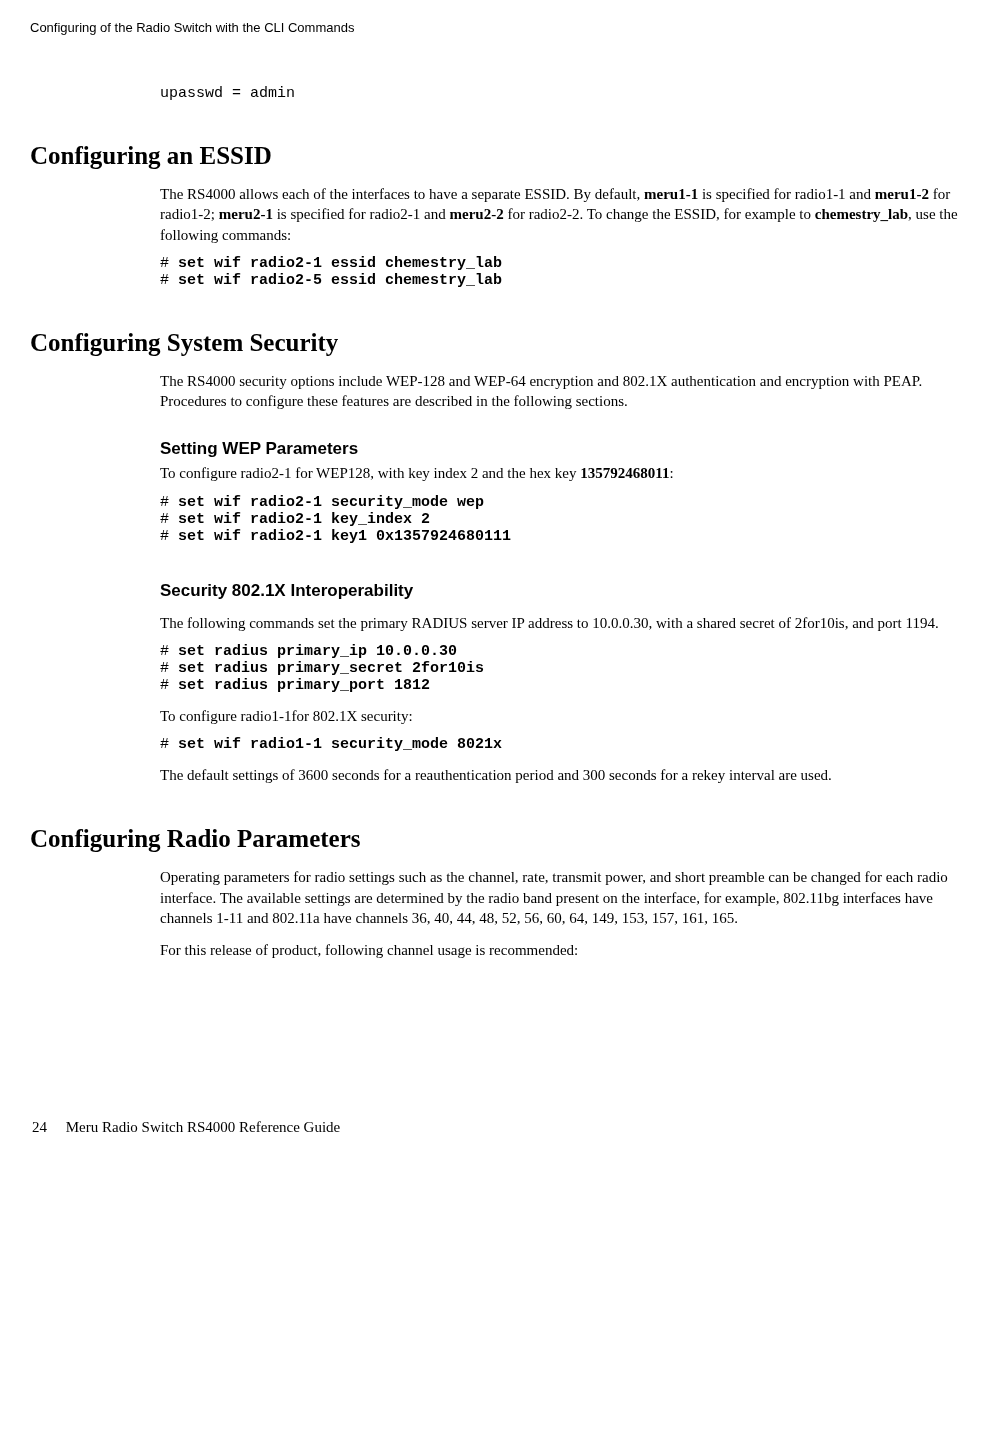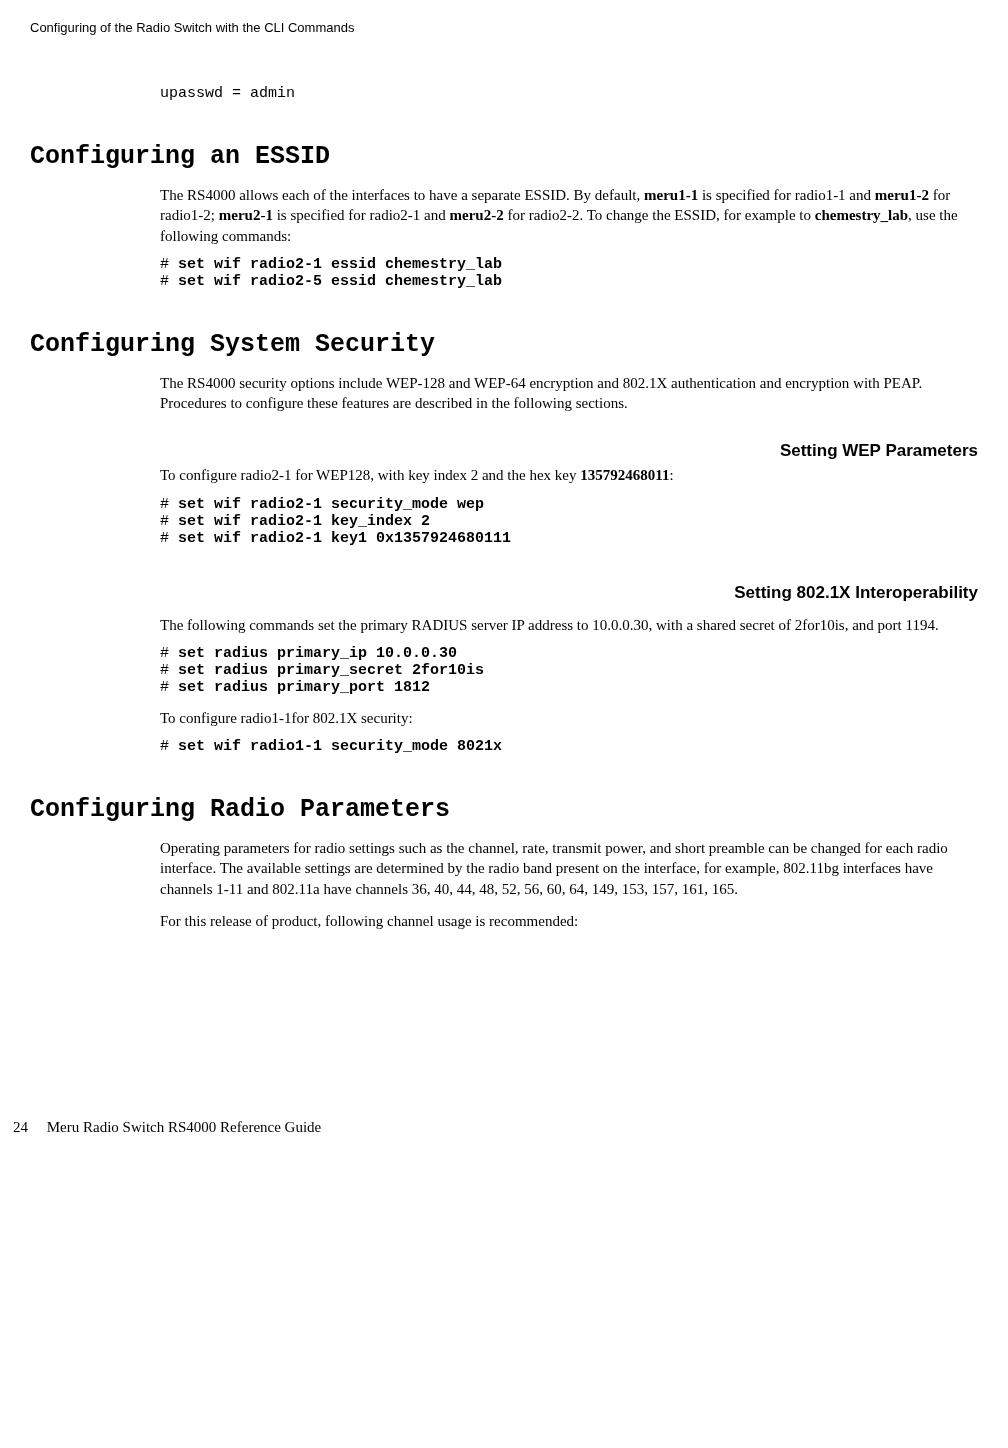--- a/index.html
+++ b/index.html
@@ -29,51 +29,50 @@
   .code-bold {
     font-family: "Courier New", Courier, monospace;
     font-size: 15px;
     font-weight: bold;
     white-space: pre;
   }
   .indent-body {
     margin-left: 130px;
   }
   h1.section {
-    font-family: Liberation Mono, monospace;
+    font-family: Liberation Serif, serif;
     font-size: 25px;
     font-weight: bold;
     margin-top: 40px;
     margin-bottom: 14px;
   }
   h2.subsection {
     font-family: Helvetica, Arial, sans-serif;
     font-size: 17px;
     font-weight: bold;
     margin-top: 28px;
     margin-bottom: 4px;
-    text-align: right;
   }
   p.body {
     margin-top: 12px;
     margin-bottom: 10px;
     line-height: 1.35;
   }
   .bold {
     font-weight: bold;
   }
   .page-wrap {
     position: relative;
     height: 1156px;
     box-sizing: border-box;
   }
   .footer-area {
     position: absolute;
     bottom: 20px;
-    left: 13px;
+    left: 32px;
   }
 </style>
 </head>
 <body>
 
 <div class="page-wrap">
 <div class="page">
 
   <div class="running-header">Configuring of the Radio Switch with the CLI Commands</div>
 
@@ -95,27 +94,28 @@
     <p class="body">The RS4000 security options include WEP-128 and WEP-64 encryption and 802.1X authentication and encryption with PEAP. Procedures to configure these features are described in the following sections.</p>
 
     <h2 class="subsection">Setting WEP Parameters</h2>
     <p class="body" style="margin-top:2px;">
       <span>To configure radio2-1 for WEP128, with key index 2 and the hex key </span><span class="bold">135792468011</span><span>:</span>
     </p>
     <div class="code"><span># </span><span class="code-bold">set wif radio2-1 security_mode wep</span>
 <span># </span><span class="code-bold">set wif radio2-1 key_index 2</span>
 <span># </span><span class="code-bold">set wif radio2-1 key1 0x1357924680111</span></div>
 
-    <h2 class="subsection" style="margin-top:36px;">Setting 802.1X Interoperability</h2>
+    <h2 class="subsection" style="margin-top:36px;">Security 802.1X Interoperability</h2>
     <p class="body">The following commands set the primary RADIUS server IP address to 10.0.0.30, with a shared secret of 2for10is, and port 1194.</p>
     <div class="code"><span># </span><span class="code-bold">set radius primary_ip 10.0.0.30</span>
 <span># </span><span class="code-bold">set radius primary_secret 2for10is</span>
 <span># </span><span class="code-bold">set radius primary_port 1812</span></div>
     <p class="body">To configure radio1-1for 802.1X security:</p>
     <div class="code"><span># </span><span class="code-bold">set wif radio1-1 security_mode 8021x</span></div>
+    <p class="body">The default settings of 3600 seconds for a reauthentication period and 300 seconds for a rekey interval are used.</p>
   </div>
 
   <h1 class="section">Configuring Radio Parameters</h1>
   <div class="indent-body">
     <p class="body">Operating parameters for radio settings such as the channel, rate, transmit power, and short preamble can be changed for each radio interface. The available settings are determined by the radio band present on the interface, for example, 802.11bg interfaces have channels 1-11 and 802.11a have channels 36, 40, 44, 48, 52, 56, 60, 64, 149, 153, 157, 161, 165.</p>
     <p class="body">For this release of product, following channel usage is recommended:</p>
   </div>
 
 </div>
 

